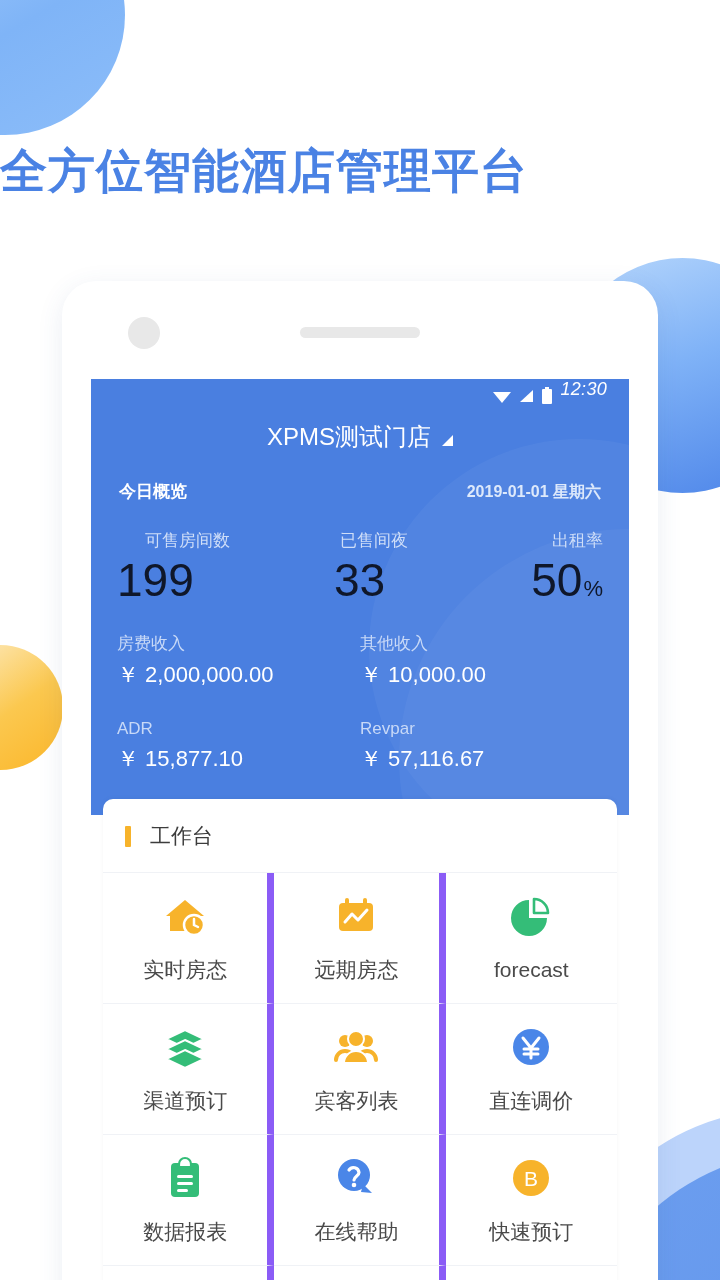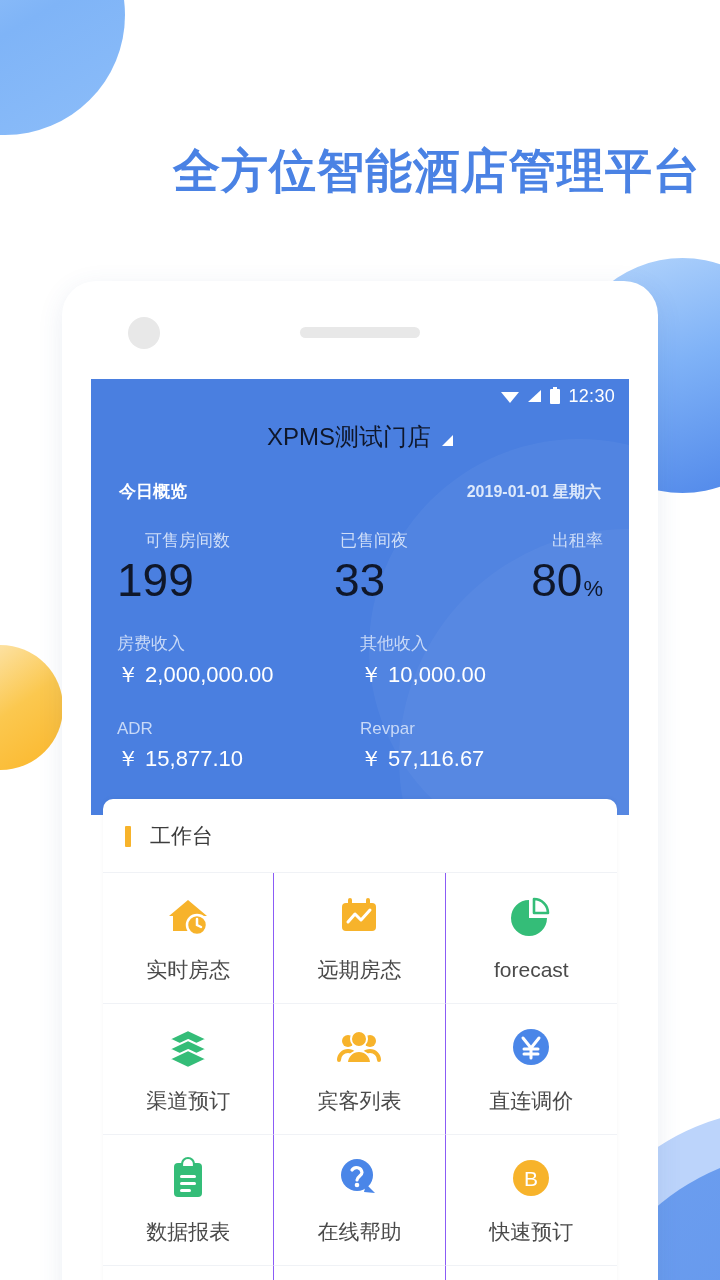--- a/index.html
+++ b/index.html
@@ -60,28 +60,27 @@
     background: linear-gradient(135deg, #6d9ff0 0%, #5b8fe8 100%);
     z-index: 0;
   }
 
   
   .headline {
     position: absolute;
     left: 0;
     top: 140px;
     width: 661px;
-    text-align: right;
+    text-align: left;
     font-size: 47px;
     font-weight: bold;
     color: #4a82e4;
     letter-spacing: 1px;
     z-index: 3;
     white-space: nowrap;
-    padding-left: 40px;
   }
 
   
   .phone {
     position: absolute;
     left: 62px;
     top: 281px;
     width: 596px;
     height: 1050px;
     background: #ffffff;
@@ -145,34 +144,34 @@
     width: 460px;
     height: 460px;
     border-radius: 50%;
     background: rgba(255, 255, 255, 0.04);
   }
 
   .statusbar {
     position: relative;
     height: 34px;
     display: flex;
-    align-items: center;
     justify-content: flex-end;
-    padding-right: 14px;
+    padding-right: 22px;
     color: #ffffff;
     font-size: 17px;
     z-index: 2;
+    font-style: italic;
   }
   .sb-icon { margin-right: 6px; display: flex; align-items: center; }
   .sb-time { margin-left: 1px; font-size: 18px; letter-spacing: 0.3px; }
 
   .app-title {
     position: relative;
     text-align: center;
-    color: #0f172a;
+    color: #ffffff;
     font-size: 24px;
     margin-top: 8px;
     z-index: 2;
     display: flex;
     align-items: center;
     justify-content: center;
     gap: 11px;
   }
   .title-caret {
     width: 0; height: 0;
@@ -270,21 +269,21 @@
     grid-template-columns: repeat(3, 1fr);
     border-top: 1px solid #f0f2f6;
   }
   .grid-cell {
     height: 130px;
     display: flex;
     flex-direction: column;
     align-items: center;
     justify-content: center;
     gap: 16px;
-    border-right: 1px solid #8b5cf6;
+    border-right: 7px solid #8b5cf6;
     border-bottom: 1px solid #f0f2f6;
     background: #ffffff;
   }
   .grid-cell:nth-child(3n) { border-right: none; }
   .grid-cell-label {
     font-size: 21px;
     color: #4a4a4a;
   }
   .grid-icon {
     width: 48px;
@@ -352,21 +351,21 @@
         <div class="kpi">
           <div class="kpi-label">可售房间数</div>
           <div class="kpi-value"><span>199</span><span class="kpi-unit"></span></div>
         </div>
         <div class="kpi">
           <div class="kpi-label">已售间夜</div>
           <div class="kpi-value"><span>33</span><span class="kpi-unit"></span></div>
         </div>
         <div class="kpi">
           <div class="kpi-label">出租率</div>
-          <div class="kpi-value"><span>80</span><span class="kpi-unit">%</span></div>
+          <div class="kpi-value"><span>50</span><span class="kpi-unit">%</span></div>
         </div>
       </div>
 
       <div class="money-grid">
         <div class="money-cell">
           <div class="money-label">房费收入</div>
           <div class="money-value">￥ 2,000,000.00</div>
         </div>
         <div class="money-cell">
           <div class="money-label">其他收入</div>

